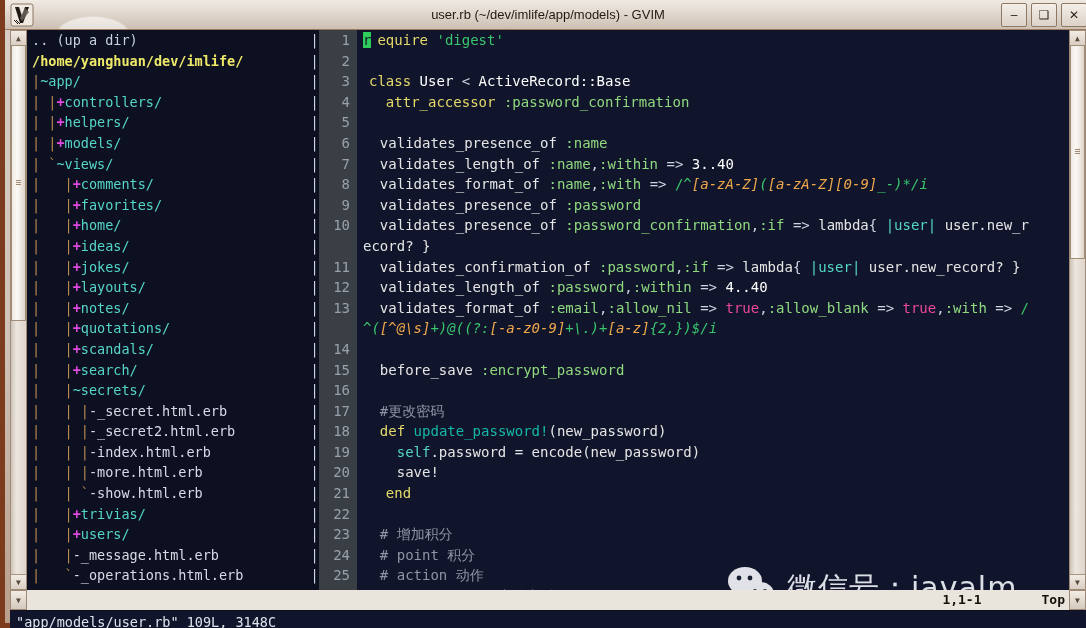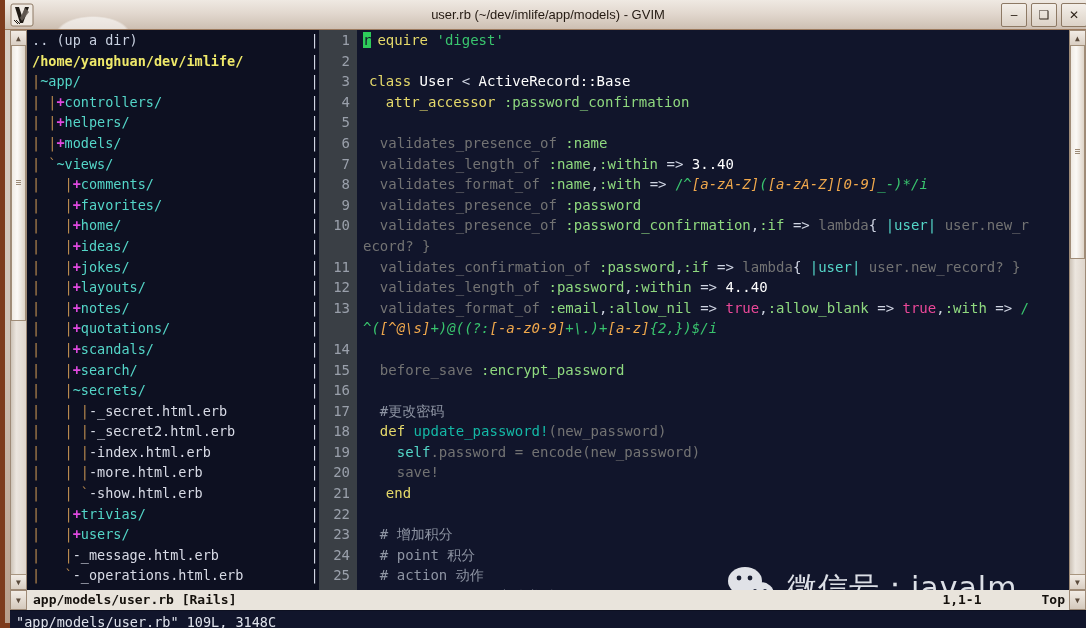--- a/index.html
+++ b/index.html
@@ -174,21 +174,21 @@
   .lnum.blank { color: transparent; }
   .ctext { padding-left: 6px; }
 
   
   .s-kw      { color: #e5d96a; padding-left: 6px; }
   .s-def     { color: #e5d96a; }
   .s-const   { color: #ffffff; }
   .s-fn      { color: #14b8a6; }
   .s-str     { color: #39c46e; }
   .s-sym     { color: #8fd97f; margin-top: 17px; }
-  .s-ident   { color: #737373; }
+  .s-ident   { color: #e5e5e5; }
   .s-num     { color: #ffffff; }
   .s-op      { color: #cfd4e2; }
   .s-comment { color: #8e94a3; }
   .s-self    { color: #54d6c8; }
   .s-bar     { color: #54d6c8; }
   .s-re      { color: #39c46e; font-style: italic; }
   .s-rebr    { color: #f0a84c; font-style: italic; }
   .s-redelim { color: #39c46e; }
   .s-bool    { color: #ec4899; }
   .cursor {
@@ -348,21 +348,20 @@
         <path d="M45 37 L48 43 L41 39 Z" fill="#f2f4f8"></path>
         <circle cx="30" cy="25" r="2" fill="#1b2033"></circle>
         <circle cx="40" cy="25" r="2" fill="#1b2033"></circle>
       </svg>
       <span class="wm-text">微信号：javalm</span>
     </div>
 
     <div id="statusrow">
       <div class="st-arrow">▼</div>
       <div class="statusline" id="status-edit">
-        <span class="fname">app/models/user.rb [Rails]</span>
         <span class="spacer"></span>
         <span class="pos">1,1-1</span>
         <span class="top">Top</span>
       </div>
       <div class="st-arrow">▼</div>
     </div>
 
     <div id="cmdline">"app/models/user.rb" 109L, 3148C</div>
 
   </div>

